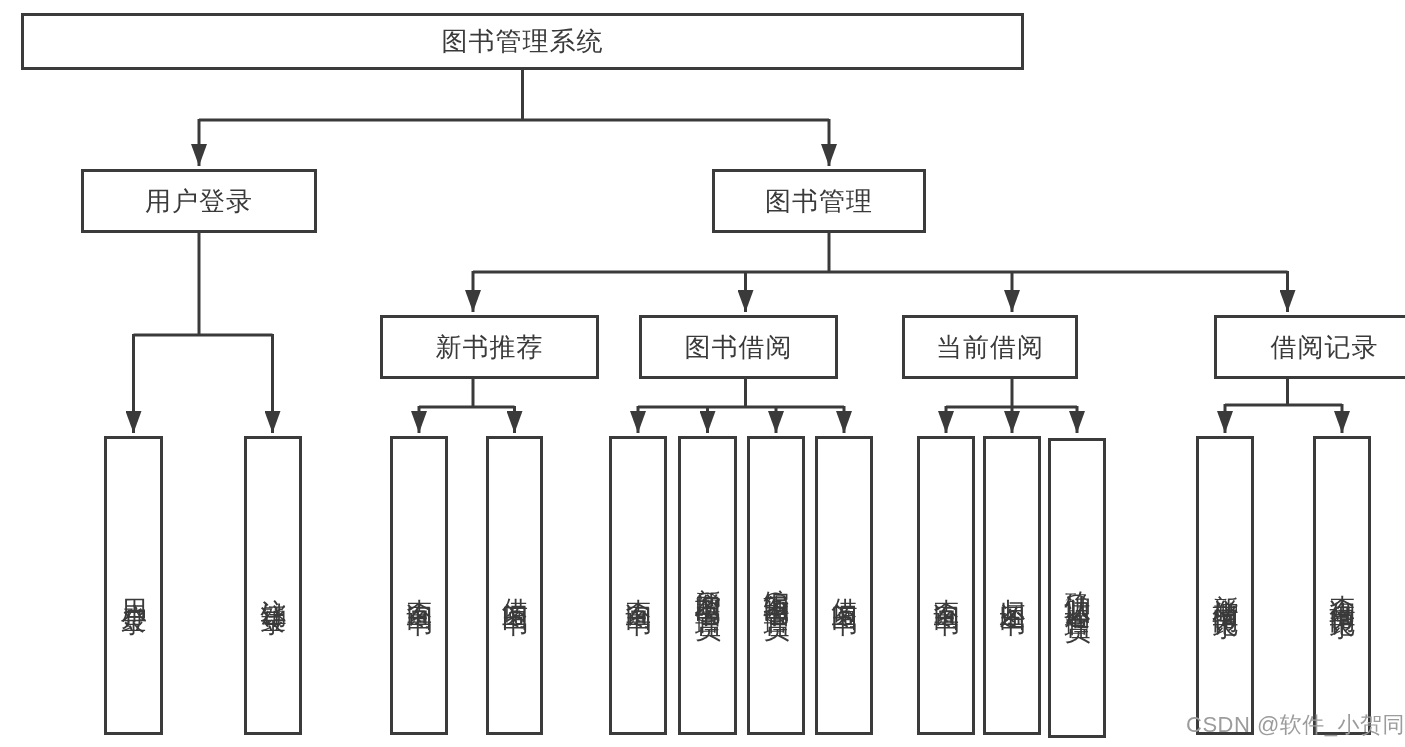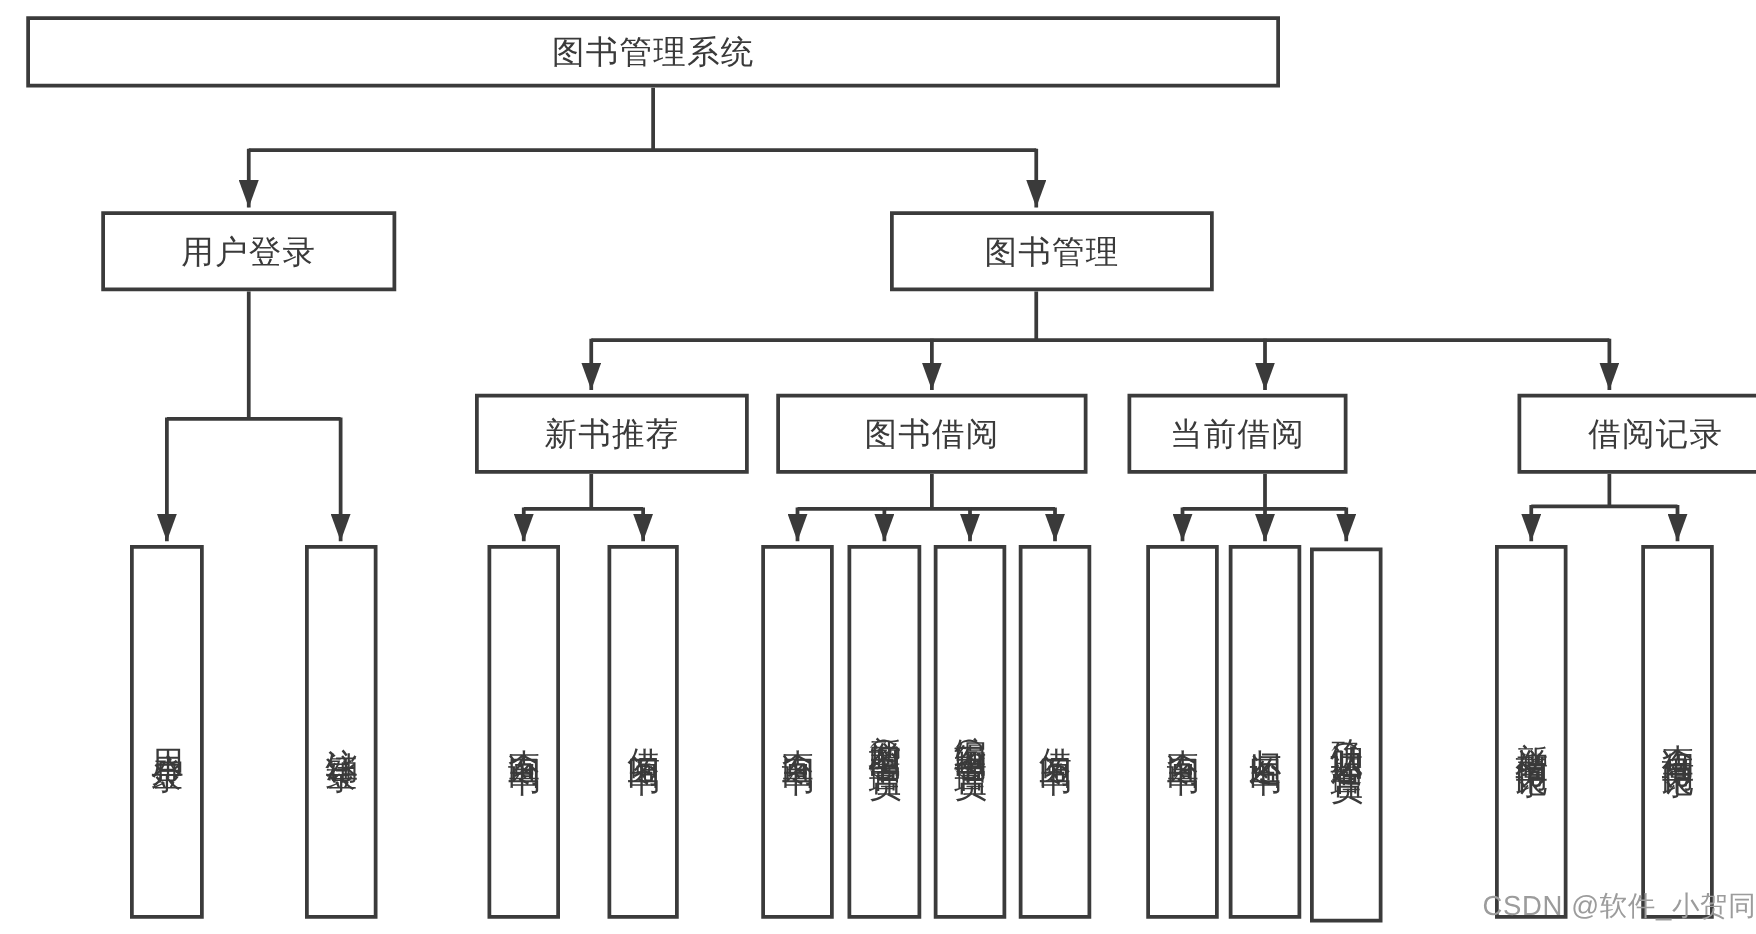--- a/index.html
+++ b/index.html
@@ -97,28 +97,28 @@
     </g>
   </svg>
 
   <div class="node" style="left:21px;top:13px;width:1003px;height:57px">
     <span>图书管理系统</span>
   </div>
 
   <div class="node" style="left:81px;top:169px;width:236px;height:64px">
     <span>用户登录</span>
   </div>
-  <div class="node" style="left:712px;top:169px;width:259px;height:64px">
+  <div class="node" style="left:712px;top:169px;width:214px;height:64px">
     <span>图书管理</span>
   </div>
 
   <div class="node" style="left:380px;top:315px;width:219px;height:64px">
     <span>新书推荐</span>
   </div>
-  <div class="node" style="left:621px;top:315px;width:249px;height:64px">
+  <div class="node" style="left:639px;top:315px;width:199px;height:64px">
     <span>图书借阅</span>
   </div>
   <div class="node" style="left:902px;top:315px;width:176px;height:64px">
     <span>当前借阅</span>
   </div>
   <div class="node" style="left:1214px;top:315px;width:221px;height:64px">
     <span>借阅记录</span>
   </div>
 
   <div class="node vnode" style="left:104px;top:436px;width:59px;height:299px">

